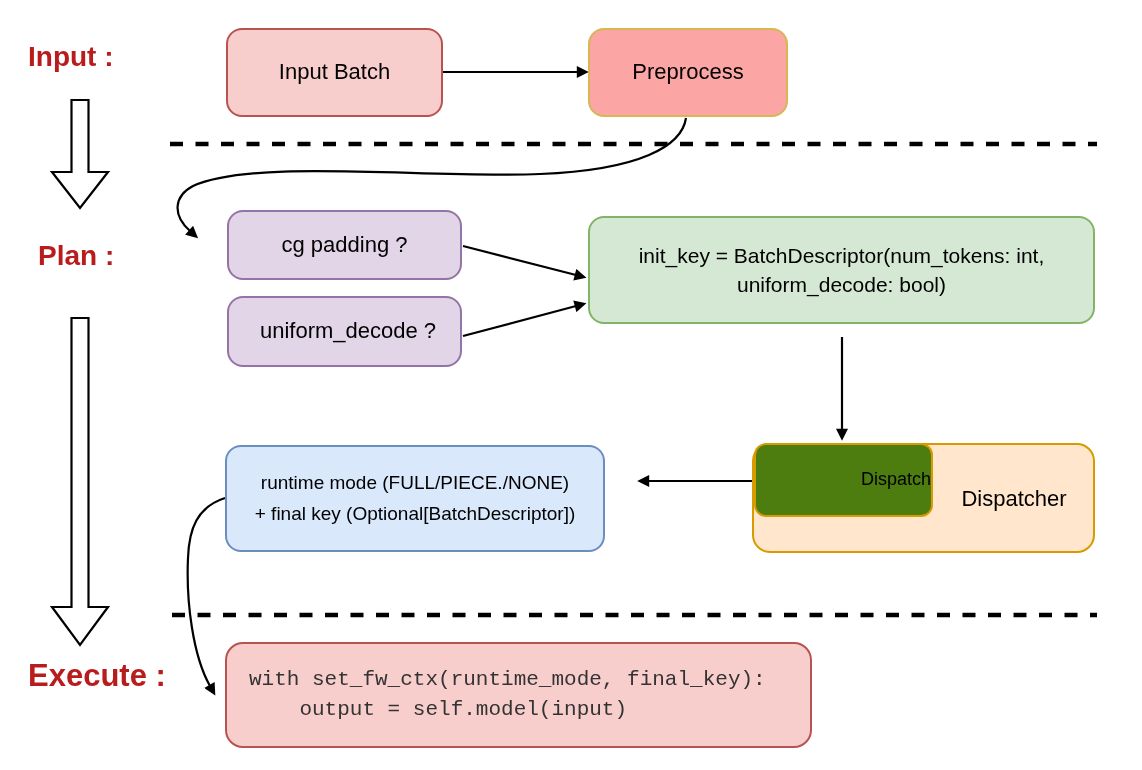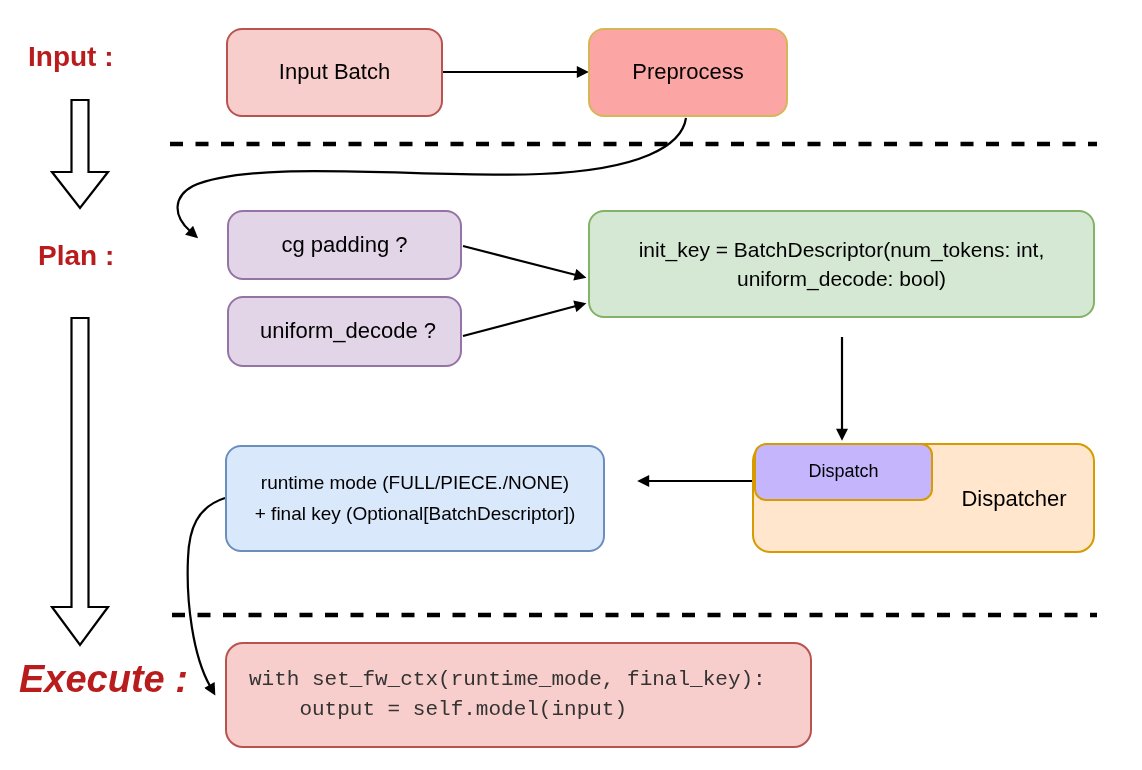--- a/index.html
+++ b/index.html
@@ -54,46 +54,46 @@
     <path d="M463 336 L576 306" stroke="#000" stroke-width="2.2" fill="none" marker-end="url(#ah)"></path>
     <path d="M842 337 L842 430" stroke="#000" stroke-width="2.2" fill="none" marker-end="url(#ah)"></path>
     <path d="M752 481 L648 481" stroke="#000" stroke-width="2.2" fill="none" marker-end="url(#ah)"></path>
 
     <path d="M686 118 C682 146 640 170 540 174 C430 179 255 158 193 186 C174 196 172 215 190 231" stroke="#000" stroke-width="2.2" fill="none" marker-end="url(#ah)"></path>
     <path d="M225 498 C197 507 189 529 188 558 C186 602 193 656 210 686" stroke="#000" stroke-width="2.2" fill="none" marker-end="url(#ah)"></path>
   </svg>
 
   <div class="stage-label" style="left:28px;top:41px;">Input :</div>
   <div class="stage-label" style="left:38px;top:240px;">Plan :</div>
-  <div class="stage-label" style="left:19px;top:658px;font-size:38px;font-style:italic;">Execute :</div>
+  <div class="stage-label" style="left:28px;top:658px;font-size:31px;">Execute :</div>
 
   <div class="node" style="left: 226px; top: 28px; width: 217px; height: 89px; background: rgb(248, 206, 204); border-color: rgb(184, 84, 80);">
     <span class="ln">Input Batch</span>
   </div>
 
   <div class="node" style="left: 588px; top: 28px; width: 200px; height: 89px; background: #fca5a5; border-color: rgb(214, 182, 86);">
     <span class="ln">Preprocess</span>
   </div>
 
   <div class="node" style="left: 227px; top: 210px; width: 235px; height: 70px; background: rgb(225, 213, 231); border-color: rgb(150, 115, 166);">
     <span class="ln">cg padding ?</span>
   </div>
 
   <div class="node" style="left: 227px; top: 296px; width: 235px; height: 71px; background: rgb(225, 213, 231); border-color: rgb(150, 115, 166); padding-left: 7px;">
     <span class="ln">uniform_decode ?</span>
   </div>
 
-  <div class="node node-init" style="left: 588px; top: 210px; width: 507px; height: 108px; background: rgb(213, 232, 212); border-color: rgb(130, 179, 102);">
+  <div class="node node-init" style="left: 588px; top: 216px; width: 507px; height: 108px; background: rgb(213, 232, 212); border-color: rgb(130, 179, 102);">
     <span class="ln">init_key = BatchDescriptor(num_tokens: int,</span>
     <span class="ln">uniform_decode: bool)</span>
   </div>
 
   <div class="node" style="left: 752px; top: 443px; width: 343px; height: 110px; border-radius: 18px; background: rgb(255, 230, 204); border-color: rgb(215, 155, 0);">
   </div>
-  <div class="node node-dispatch" style="left: 754px; top: 443px; width: 179px; height: 58px; background: #c4b5fd; border-color: rgb(215, 155, 0);">
+  <div class="node node-dispatch" style="left: 754px; top: 443px; width: 179px; height: 74px; background: #4d7c0f; border-color: rgb(215, 155, 0); align-items: flex-end;">
     <span class="ln">Dispatch</span>
   </div>
   <div class="node-cgd-text" style="left:933px;top:447px;width:162px;height:102px;">
     <span class="ln">Dispatcher</span>
   </div>
 
   <div class="node node-blue" style="left: 225px; top: 445px; width: 380px; height: 107px; background: rgb(218, 232, 252); border-color: rgb(108, 142, 191);">
     <span class="ln">runtime mode (FULL/PIECE./NONE)</span>
     <span class="ln">+ final key (Optional[BatchDescriptor])</span>
   </div>

